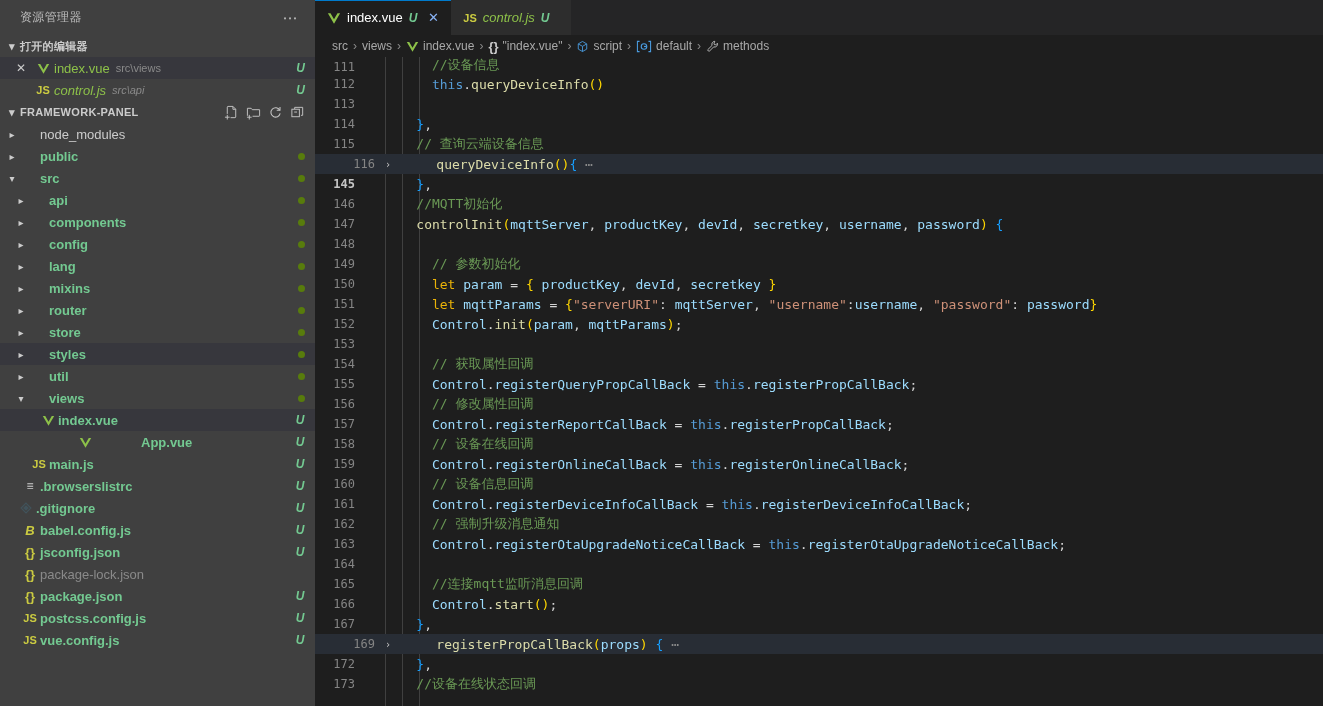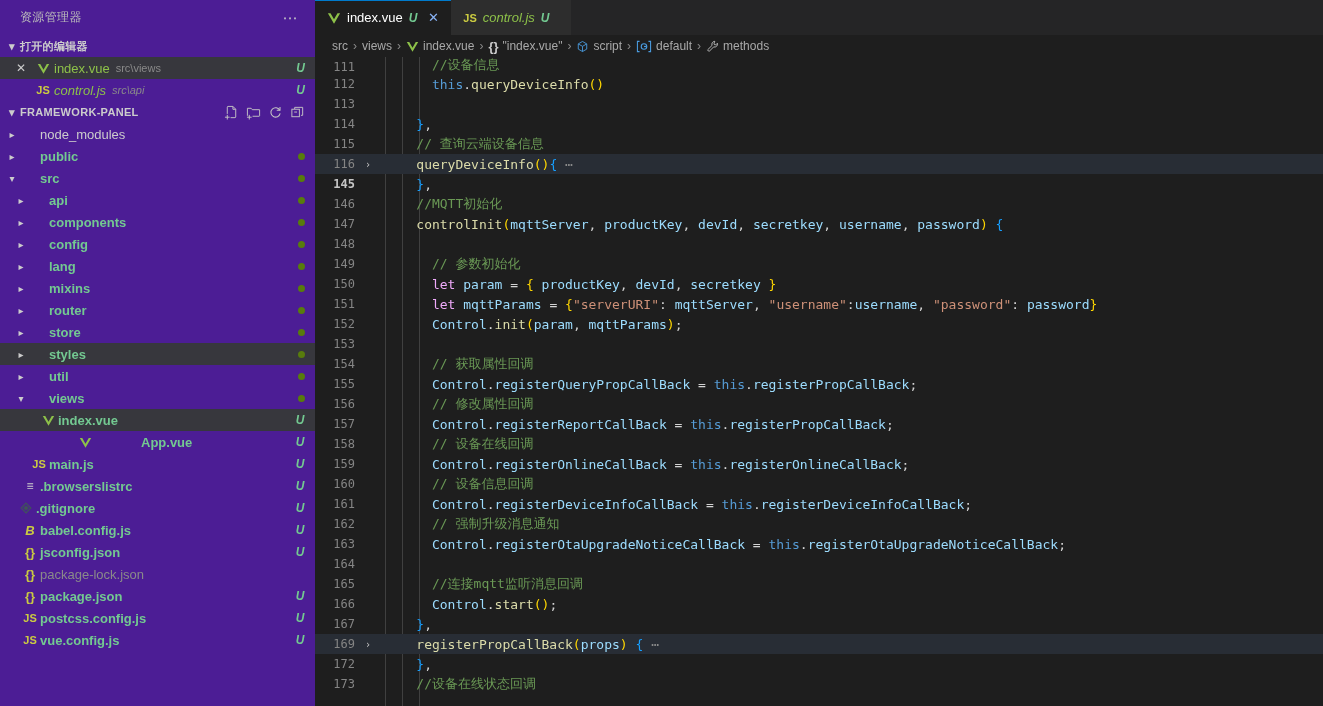--- a/index.html
+++ b/index.html
@@ -7,21 +7,21 @@
     width: 1323px; height: 706px;
     background: #1e1e1e;
     font-family: "Liberation Sans", sans-serif;
     overflow: hidden;
   }
   .app { display: flex; width: 1323px; height: 706px; }
 
   
   .sidebar {
     width: 315px; height: 706px;
-    background: #4c1d95;
+    background: #404040;
     display: flex; flex-direction: column;
     flex: 0 0 315px;
     position: relative;
   }
   .sb-title {
     height: 35px; display: flex; align-items: center;
     padding: 0 8px 0 20px;
     color: #bbbbbb; font-size: 11px; letter-spacing: .35px;
     text-transform: uppercase;
     flex: 0 0 35px;
@@ -121,34 +121,34 @@
   .bc-txt { font-size:12px; color:#a9a9a9; }
 
   
   .code-wrap { flex: 1; position: relative; overflow: hidden; background: #1e1e1e; }
   .code-scroll { position:absolute; inset:0; overflow:hidden; }
   .line {
     height: 20px; display: flex; align-items: center;
     font-family: "DejaVu Sans Mono", monospace; font-size: 13px;
     white-space: pre; position: relative;
   }
-  .line.hl { background: #282d35; }
+  .line.hl { background: #282d35; padding-left: 20px; }
   .ln {
     width: 44px; flex: 0 0 44px; text-align: right;
     color: #858585; font-size: 12px;
     font-family: "DejaVu Sans Mono", monospace;
     padding-right: 4px;
   }
   .ln.cur { color:#c6c6c6; font-weight:600; }
   .fold { width: 18px; flex:0 0 18px; text-align:center; color:#c5c5c5; font-size:10px; cursor:pointer; }
   .ctext { padding-left: 8px; white-space: pre; font-family: "DejaVu Sans Mono", monospace; font-size:13px; }
 
   
   .c-com  { color: #6a9955; }
-  .c-kw   { color: #f0abfc; }
+  .c-kw   { color: #eab308; }
   .c-fn   { color: #dcdcaa; }
   .c-var  { color: #9cdcfe; }
   .c-this { color: #569cd6; }
   .c-str  { color: #ce9178; }
   .c-br1  { color: #ffd700; }
   .c-brblue { color: #179fff; }
   .c-fade { color: #8a8a8a; }
   .c-plain{ color: #d4d4d4; }
 
   .indent-guides { position:absolute; top:0; left:0; height:100%; pointer-events:none; }

